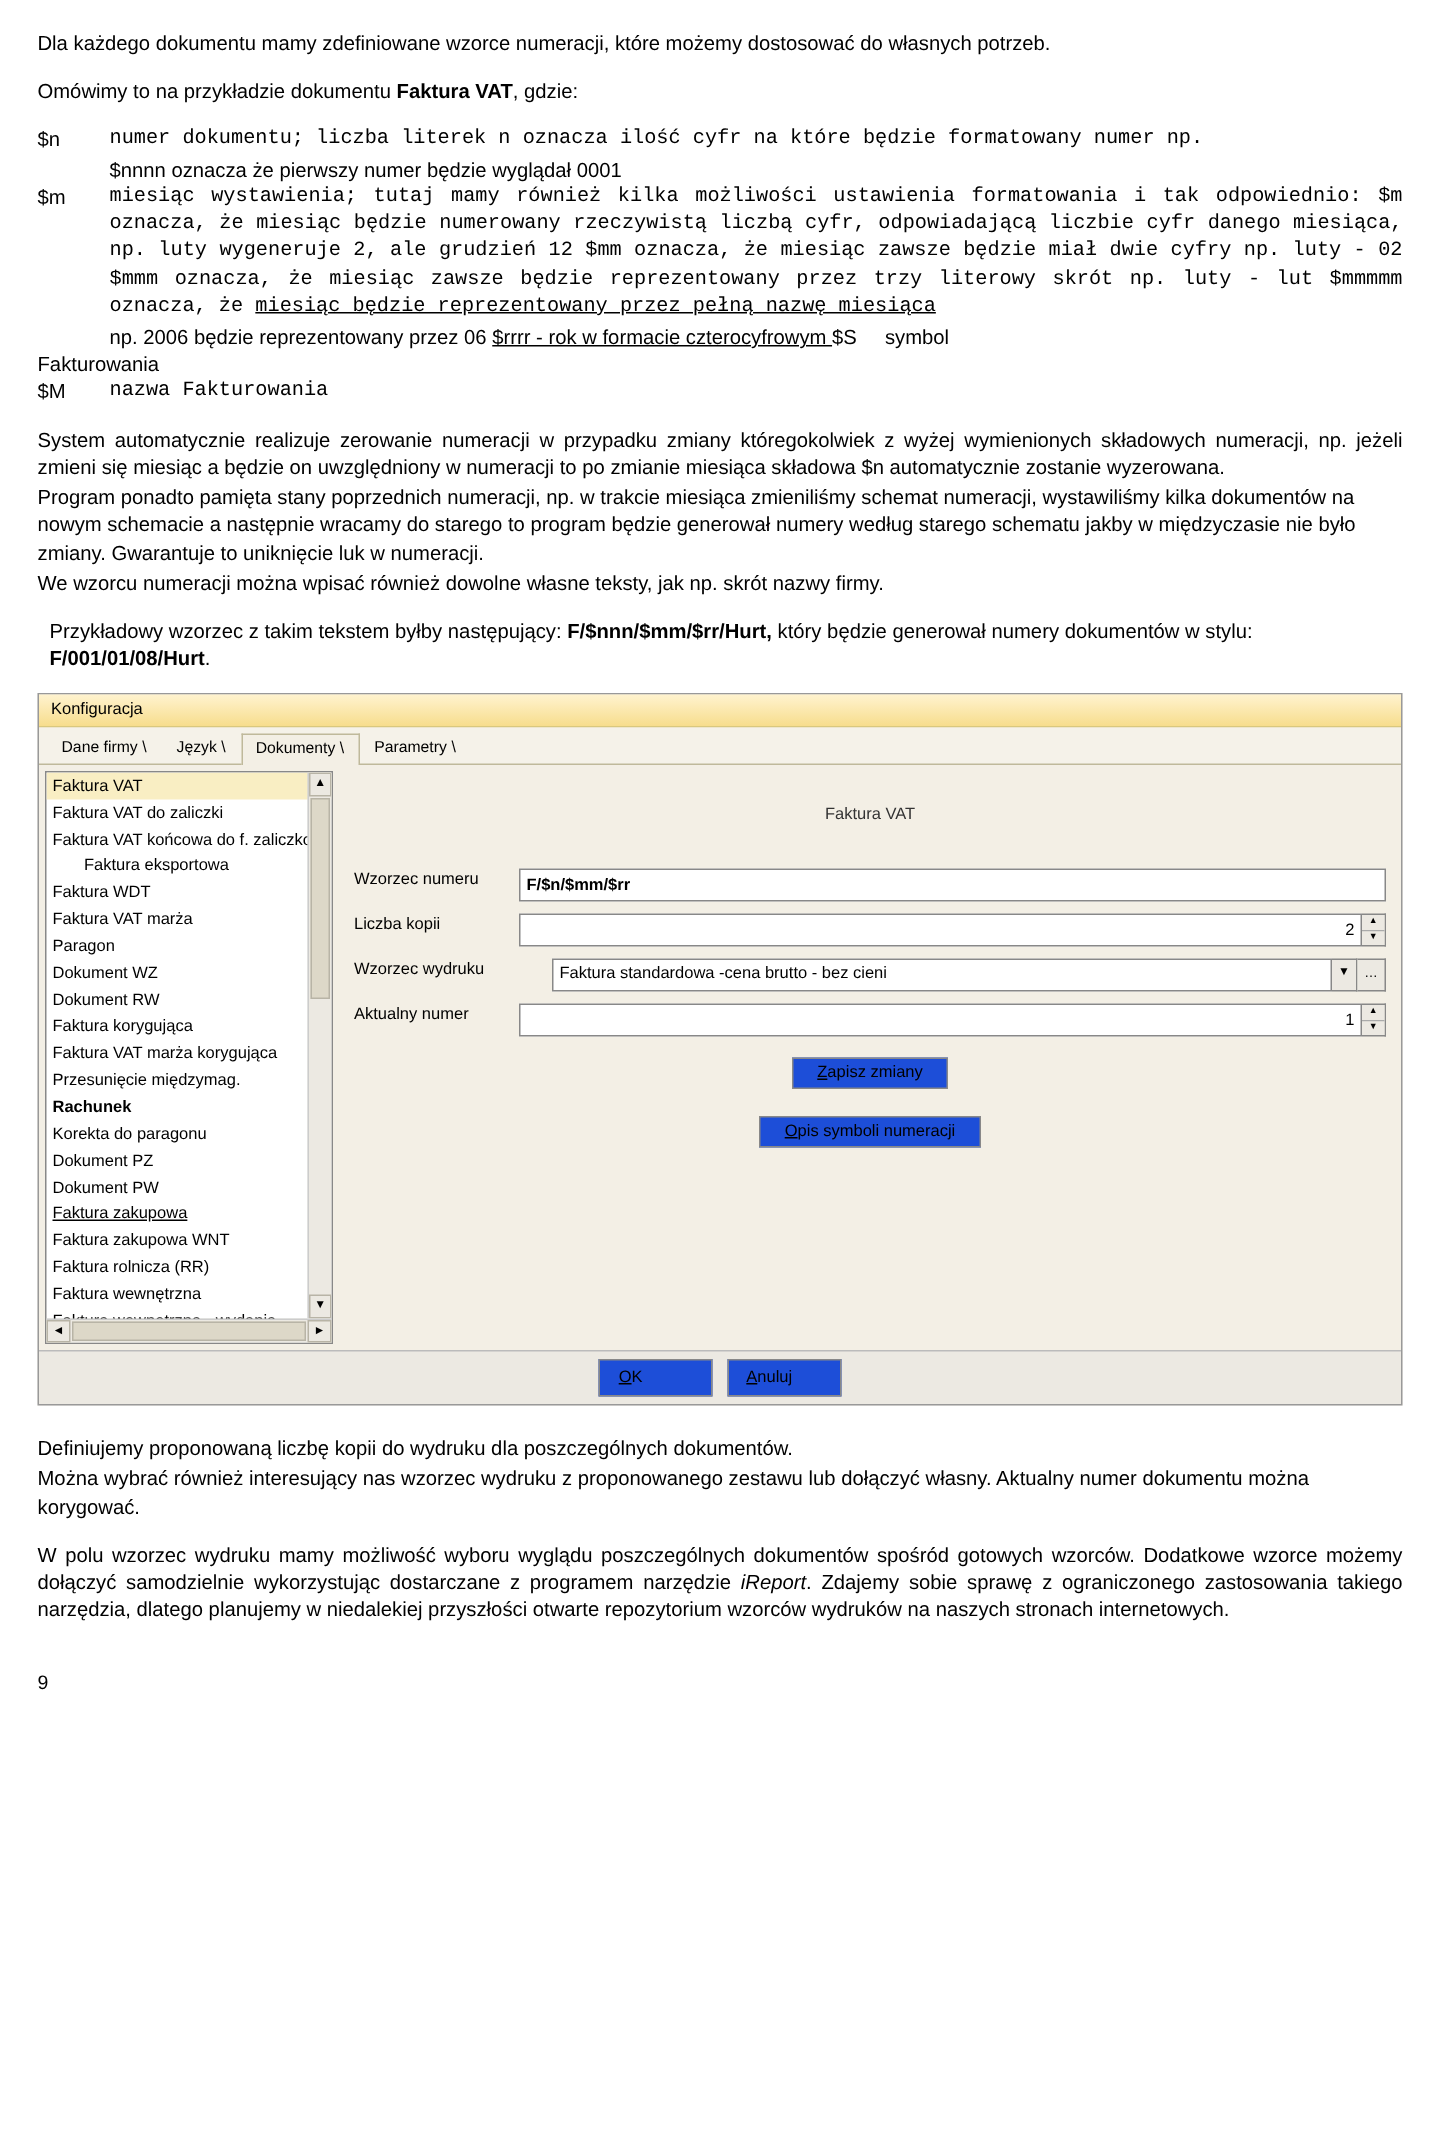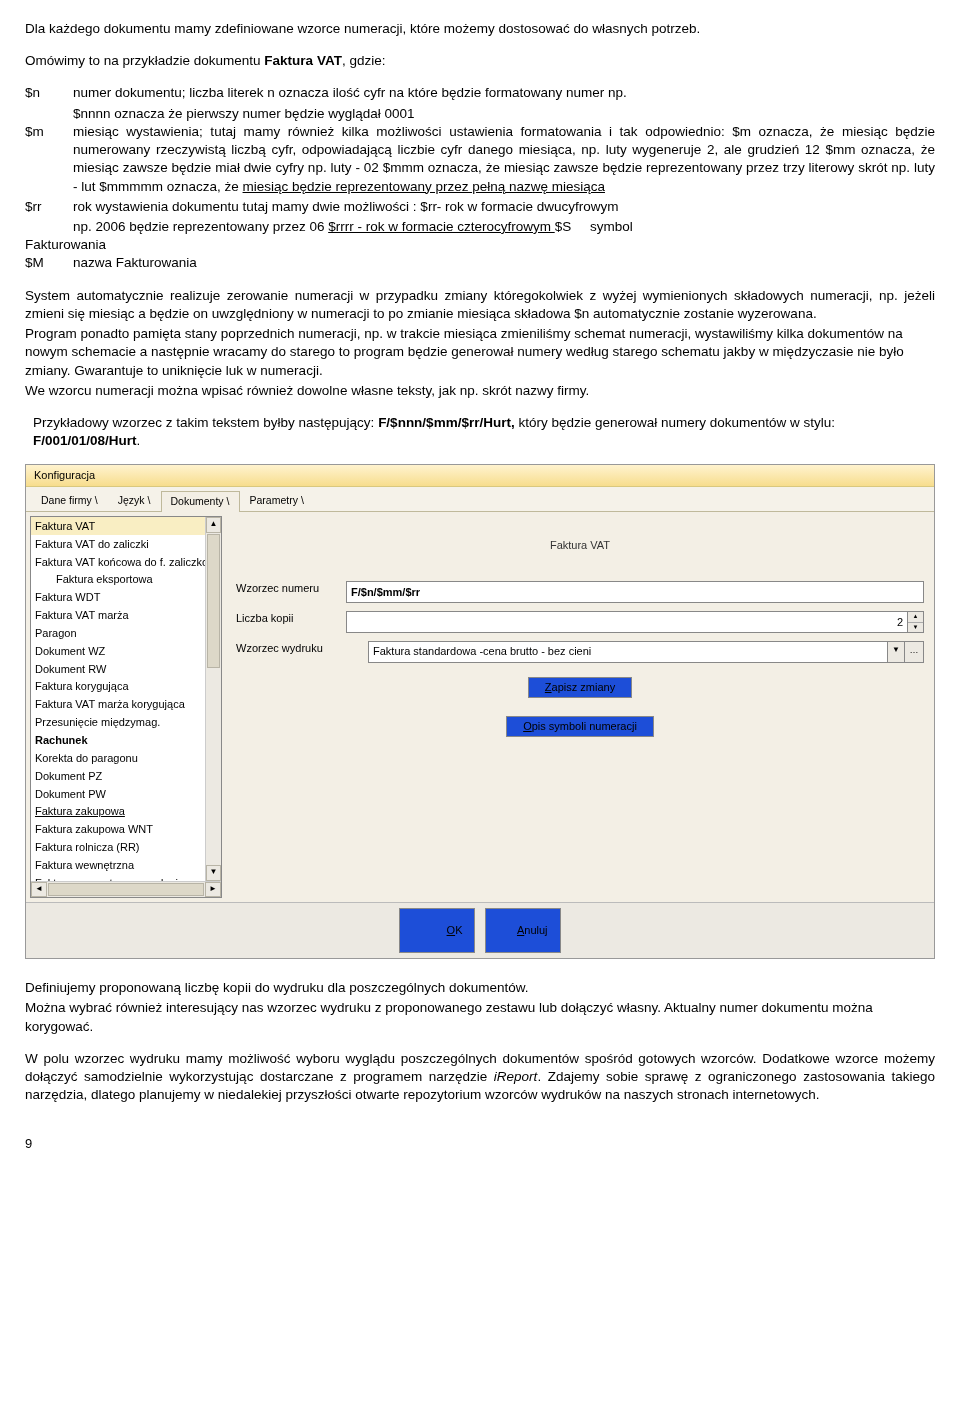--- a/index.html
+++ b/index.html
@@ -11,21 +11,21 @@
     background: #fff;
     line-height: 1.35;
     width: 960px;
     box-sizing: border-box;
   }
   .intro { margin-bottom: 14px; }
   .bold { font-weight: bold; }
   .defs { margin-bottom: 14px; }
   .def-row { display: flex; margin-bottom: 2px; }
   .def-key { width: 48px; flex-shrink: 0; }
-  .def-val { flex: 1; text-align: justify; }
+  .def-val { flex: 1; text-align: justify; font-family: Liberation Mono, monospace; }
   .indented { margin-left: 48px; text-align: justify; }
   .underline { text-decoration: underline; }
   .para { text-align: justify; margin-bottom: 14px; }
   .para-narrow { margin-bottom: 14px; }
   .example-box { margin: 10px 0 14px 8px; }
   
   .window {
     border: 1px solid #999;
     margin: 6px 0 20px 0;
     font-family: Tahoma, Arial, sans-serif;
@@ -184,21 +184,21 @@
     font-size: 11px;
     display: inline-block;
     cursor: pointer;
   }
   .win-footer {
     border-top: 1px solid #bbb;
     background: #ece9e2;
     padding: 5px;
     text-align: center;
   }
-  .win-footer .winbtn { margin: 0 3px; padding: 14px 12px; min-width: 50px; text-align:right; }
+  .win-footer .winbtn { margin: 0 3px; padding: 4px 12px; min-width: 50px; text-align:left; }
   .u { text-decoration: underline; }
   .page-num { margin-top: 30px; font-size: 13px; }
 </style>
 </head>
 <body>
 
 <div class="intro">Dla każdego dokumentu mamy zdefiniowane wzorce numeracji, które możemy dostosować do własnych potrzeb.</div>
 
 <div class="intro">
   <span>Omówimy to na przykładzie dokumentu </span><span class="bold">Faktura VAT</span><span>, gdzie:</span>
@@ -208,24 +208,20 @@
   <div class="def-row">
     <div class="def-key">$n</div>
     <div class="def-val">numer dokumentu; liczba literek n oznacza ilość cyfr na które będzie formatowany numer np.</div>
   </div>
   <div class="indented">$nnnn oznacza że pierwszy numer będzie wyglądał 0001</div>
   <div class="def-row">
     <div class="def-key">$m</div>
     <div class="def-val">
       <span>miesiąc wystawienia; tutaj mamy również kilka możliwości ustawienia formatowania i tak odpowiednio: $m oznacza, że miesiąc będzie numerowany rzeczywistą liczbą cyfr, odpowiadającą liczbie cyfr danego miesiąca, np. luty wygeneruje 2, ale grudzień 12 $mm oznacza, że miesiąc zawsze będzie miał dwie cyfry np. luty - 02 $mmm oznacza, że miesiąc zawsze będzie reprezentowany przez trzy literowy skrót np. luty - lut $mmmmm oznacza, że </span><span class="underline">miesiąc będzie reprezentowany przez pełną nazwę miesiąca</span>
     </div>
-  </div>
-  <div class="def-row">
-    <div class="def-key">$rr</div>
-    <div class="def-val">rok wystawienia dokumentu tutaj mamy dwie możliwości : $rr- rok w formacie dwucyfrowym</div>
   </div>
   <div class="indented">
     <span>np. 2006 będzie reprezentowany przez 06 </span><span class="underline">$rrrr - rok w formacie czterocyfrowym </span><span style="white-space:pre;">$S     symbol</span>
   </div>
   <div>Fakturowania</div>
   <div class="def-row">
     <div class="def-key">$M</div>
     <div class="def-val">nazwa Fakturowania</div>
   </div>
 </div>
@@ -304,20 +300,30 @@
 
       <div class="form-row">
         <div class="form-label">Wzorzec wydruku</div>
         <div class="select-row">
           <div class="select-input">Faktura standardowa -cena brutto - bez cieni</div>
           <div class="select-btn">▼</div>
           <div class="file-btn">…</div>
         </div>
       </div>
 
+      <div class="form-row">
+        <div class="form-label">Aktualny numer</div>
+        <div class="spinner-group">
+          <input class="spinner-input" value="1" style="">
+          <div class="spin-btns">
+            <div>▲</div>
+            <div>▼</div>
+          </div>
+        </div>
+      </div>
 
       <div class="center-btn-row">
         <span class="winbtn"><span class="u">Z</span><span id="zapisz-rest">apisz zmiany</span></span>
       </div>
       <div class="center-btn-row" style="margin-top:18px;">
         <span class="winbtn"><span class="u">O</span><span id="opis-rest">pis symboli numeracji</span></span>
       </div>
     </div>
   </div>
   <div class="win-footer">

